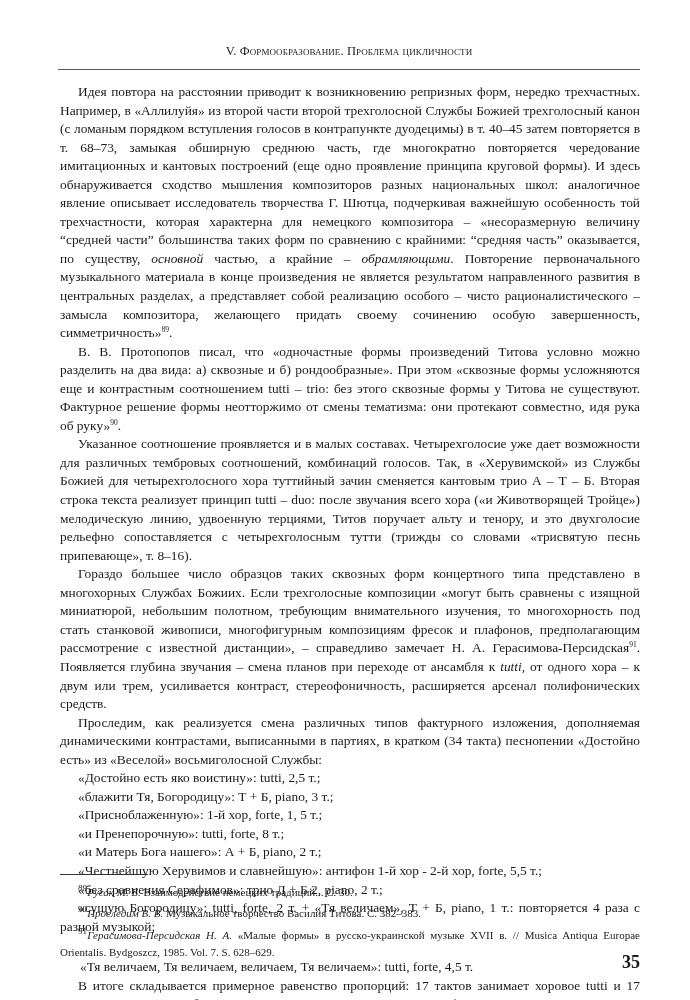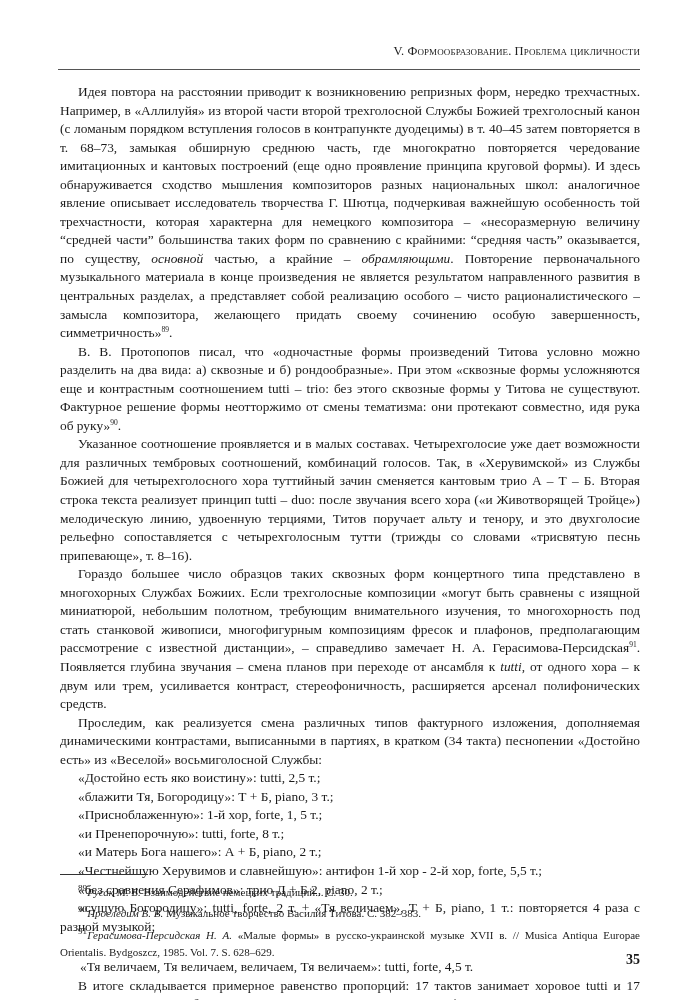--- a/index.html
+++ b/index.html
@@ -1,37 +1,37 @@
 <!DOCTYPE html>
 <html><head>
 <meta charset="utf-8">
 <style>
   html, body { margin:0; padding:0; background:#ffffff; }
   body { width:690px; height:1000px; position:relative; overflow:hidden;
          font-family:"Liberation Serif", "DejaVu Serif", serif; color:#1a1a1a; }
   .page { position:absolute; left:0; top:0; width:690px; height:1000px; }
-  .running-head { position:absolute; left:58px; width:582px; top:44px; text-align:right;
+  .running-head { position:absolute; left:58px; width:582px; top:44px; text-align:center;
          font-size:12.5px; letter-spacing:0.1px; color:#222; }
   .running-head .sc { font-variant:small-caps; }
   .head-rule { position:absolute; left:58px; width:582px; top:69px; height:0;
          border-top:1.3px solid #555; }
   .body { position:absolute; left:60px; width:580px; top:83px;
          font-size:13.4px; line-height:18.55px; text-align:justify; }
   .body p { margin:0; text-indent:18px; }
   .body p.item { text-indent:18px; }
   .body p.item2 { text-indent:20px;margin-top:22px; }
   .body sup, .fn sup { font-size:7.5px; line-height:0; vertical-align:5px; }
   .fn-rule { position:absolute; left:60px; width:88px; top:874px; height:0;
          border-top:1px solid #333; }
   .fns { position:absolute; left:60px; width:580px; top:880px;
          font-size:11px; line-height:17.8px; text-align:justify; color:#222; }
   .fns p { margin:0; text-indent:18px; }
   .fns i { font-style:italic; }
   .folio { position:absolute; left:600px; width:40px; top:952px; text-align:right;
-         font-size:14px; font-weight:bold; }
+         font-size:18px; font-weight:bold; }
 </style>
 </head>
 <body>
 
 <div class="page">
 
   <div class="running-head">
     <span>V.</span>
     <span class="sc">Формообразование.</span>
     <span class="sc">Проблема цикличности</span>

